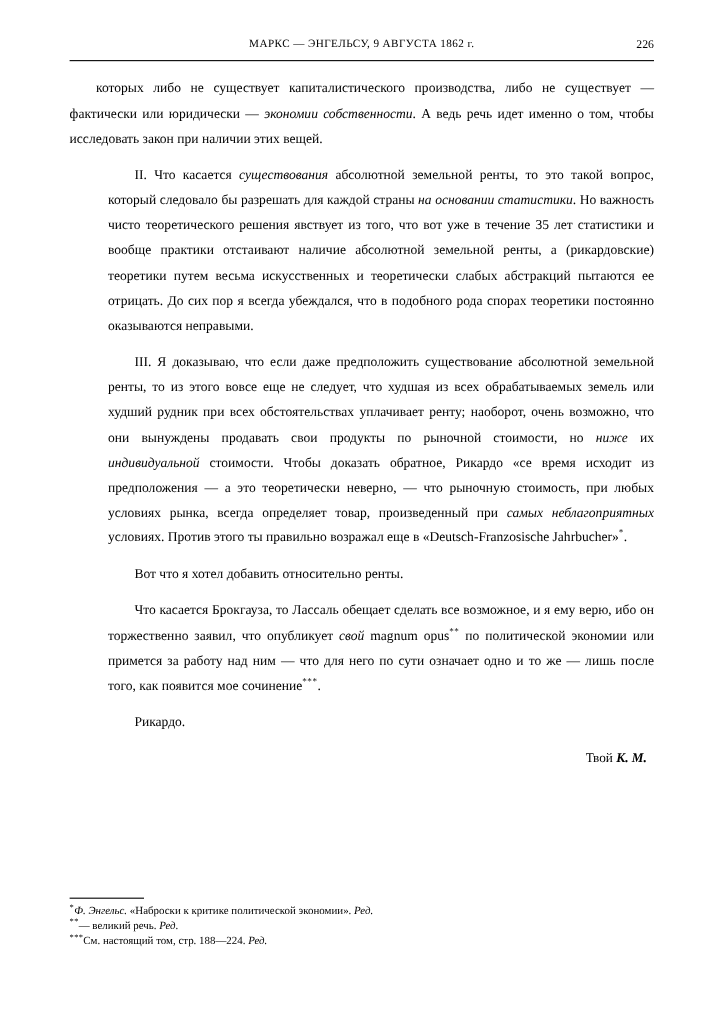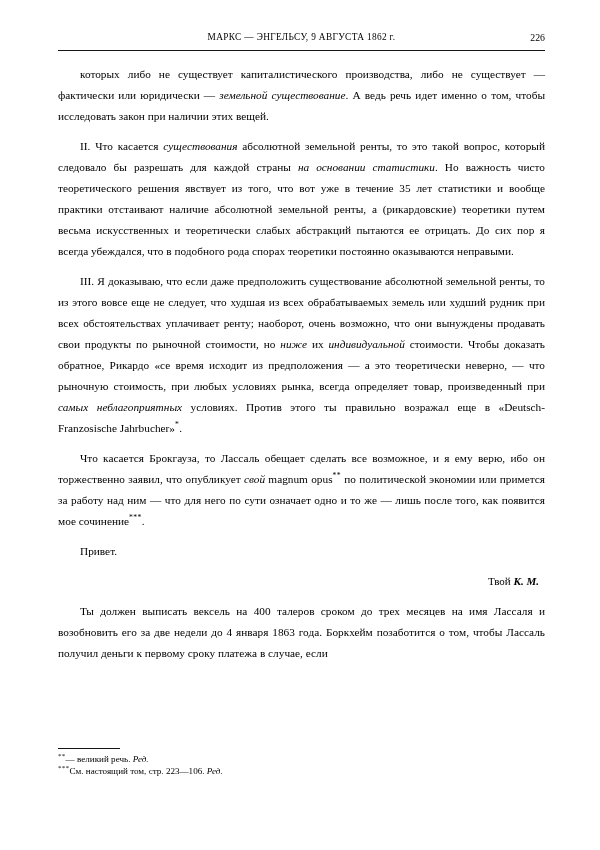--- a/index.html
+++ b/index.html
@@ -70,21 +70,21 @@
   p.para {
     margin: 0;
     font-size: 11.3px;
     line-height: 20.9px;
     text-align: justify;
     text-indent: 22px;
     text-justify: inter-word;
     hyphens: none;
   }
   p.para.noindent { text-indent: 0; }
-  p.gap { margin-top: 9.5px; }
+  p.gap { margin-top: 9.5px; margin-left: 32px; }
   p.gap-sm { margin-top: 9px; }
 
   .sig {
     margin: 0;
     margin-top: 9px;
     font-size: 11px;
     line-height: 20.9px;
     text-align: right;
     padding-right: 6px;
   }
@@ -132,40 +132,41 @@
 <div class="page">
 
   <div class="runhead">
     <div class="runhead-title">МАРКС — ЭНГЕЛЬСУ, 9 АВГУСТА 1862 г.</div>
     <div class="runhead-page">226</div>
   </div>
   <div class="runhead-rule"></div>
 
   <div class="body">
 
-    <p class="para"><span>которых либо не существует капиталистического производства, либо не существует — фактически или юридически — </span><span class="it">земельной существование</span><span>. А ведь речь идет именно о том, чтобы исследовать закон при наличии этих вещей.</span></p>
+    <p class="para"><span>которых либо не существует капиталистического производства, либо не существует — фактически или юридически — </span><span class="it">экономии собственности</span><span>. А ведь речь идет именно о том, чтобы исследовать закон при наличии этих вещей.</span></p>
 
     <p class="para gap"><span>II. Что касается </span><span class="it">существования</span><span> абсолютной земельной ренты, то это такой вопрос, который следовало бы разрешать для каждой страны </span><span class="it">на основании статистики</span><span>. Но важность чисто теоретического решения явствует из того, что вот уже в течение 35 лет статистики и вообще практики отстаивают наличие абсолютной земельной ренты, а (рикардовские) теоретики путем весьма искусственных и теоретически слабых абстракций пытаются ее отрицать. До сих пор я всегда убеждался, что в подобного рода спорах теоретики постоянно оказываются неправыми.</span></p>
 
     <p class="para gap"><span>III. Я доказываю, что если даже предположить существование абсолютной земельной ренты, то из этого вовсе еще не следует, что худшая из всех обрабатываемых земель или худший рудник при всех обстоятельствах уплачивает ренту; наоборот, очень возможно, что они вынуждены продавать свои продукты по рыночной стоимости, но </span><span class="it">ниже</span><span> их </span><span class="it">индивидуальной</span><span> стоимости. Чтобы доказать обратное, Рикардо «се время исходит из предположения — а это теоретически неверно, — что рыночную стоимость, при любых условиях рынка, всегда определяет товар, произведенный при </span><span class="it">самых неблагоприятных</span><span> условиях. Против этого ты правильно возражал еще в «Deutsch-Franzosische Jahrbucher»</span><sup class="fn">*</sup><span>.</span></p>
 
+    <p class="para gap">Вот что я хотел добавить относительно ренты.</p>
 
     <p class="para gap"><span>Что касается Брокгауза, то Лассаль обещает сделать все возможное, и я ему верю, ибо он торжественно заявил, что опубликует </span><span class="it">свой</span><span> magnum opus</span><sup class="fn">**</sup><span> по политической экономии или примется за работу над ним — что для него по сути означает одно и то же — лишь после того, как появится мое сочинение</span><sup class="fn">***</sup><span>.</span></p>
 
-    <p class="para gap">Привет.</p>
+    <p class="para gap">Рикардо.</p>
 
     <p class="sig"><span>Твой </span><span class="bi">К. М.</span></p>
 
 
-    <p class="para gap">Ты должен выписать вексель на 400 талеров сроком до трех месяцев на имя Лассаля и возобновить его за две недели до 4 января 1863 года. Боркхейм позаботится о том, чтобы Лассаль получил деньги к первому сроку платежа в случае, если</p>
 
   </div>
 
   <div class="footnotes">
     <div class="fn-rule"></div>
 
+    <p class="fn-line"><span class="fn-mark">*</span><span class="it">Ф. Энгельс.</span><span> «Наброски к критике политической экономии». </span><span class="it">Ред.</span></p>
 
     <p class="fn-line"><span class="fn-mark">**</span><span>— великий речь. </span><span class="it">Ред.</span></p>
 
-    <p class="fn-line"><span class="fn-mark">***</span><span>См. настоящий том, стр. 223—106. </span><span class="it">Ред.</span></p>
+    <p class="fn-line"><span class="fn-mark">***</span><span>См. настоящий том, стр. 188—224. </span><span class="it">Ред.</span></p>
   </div>
 
 </div>
 
 </body></html>

